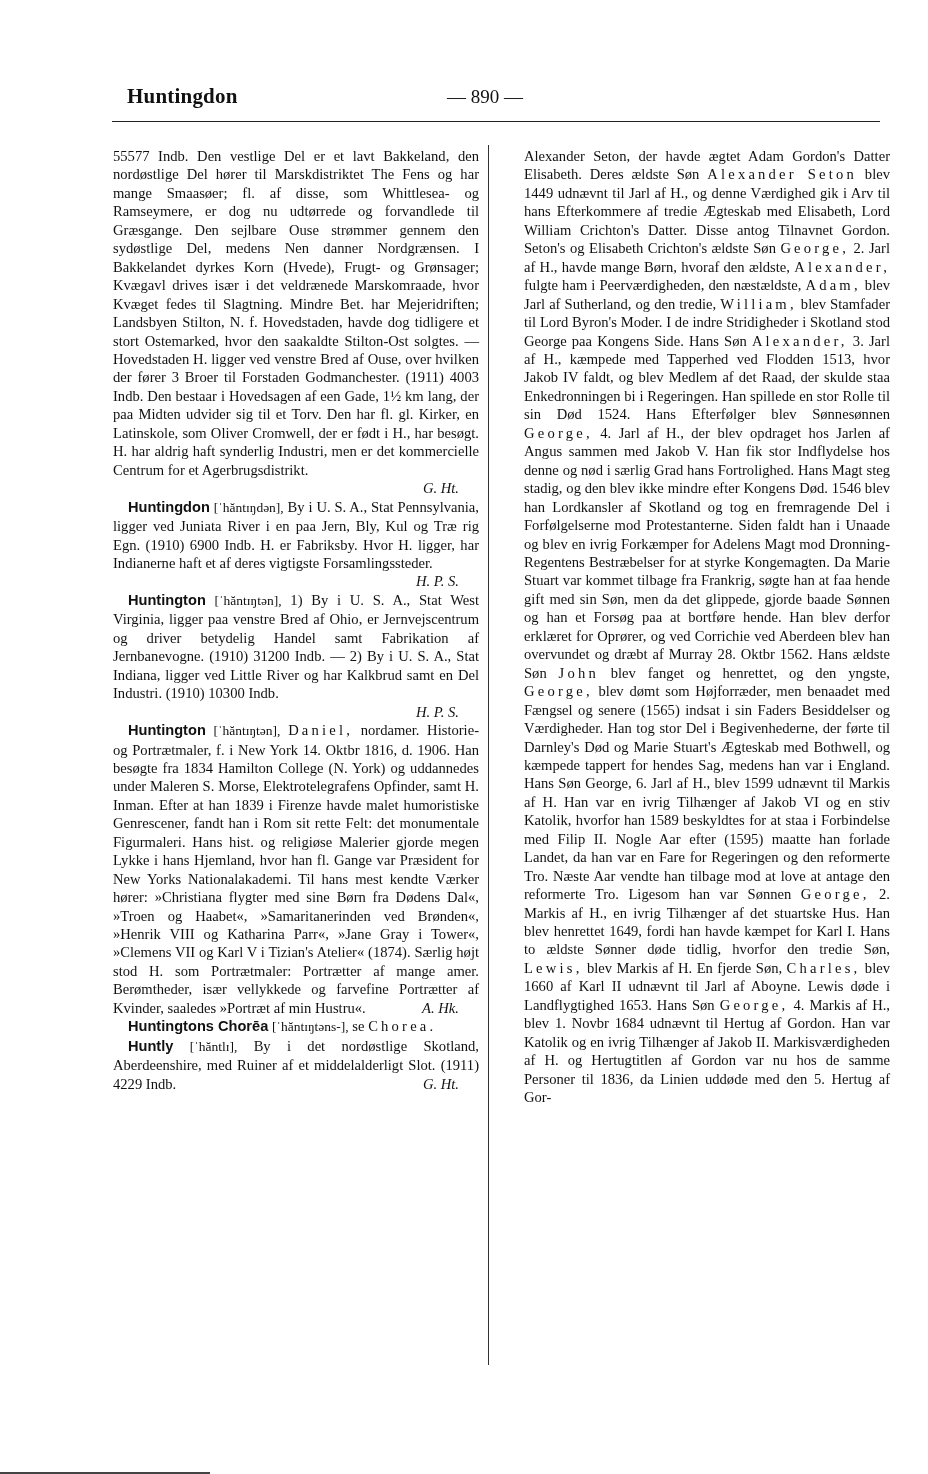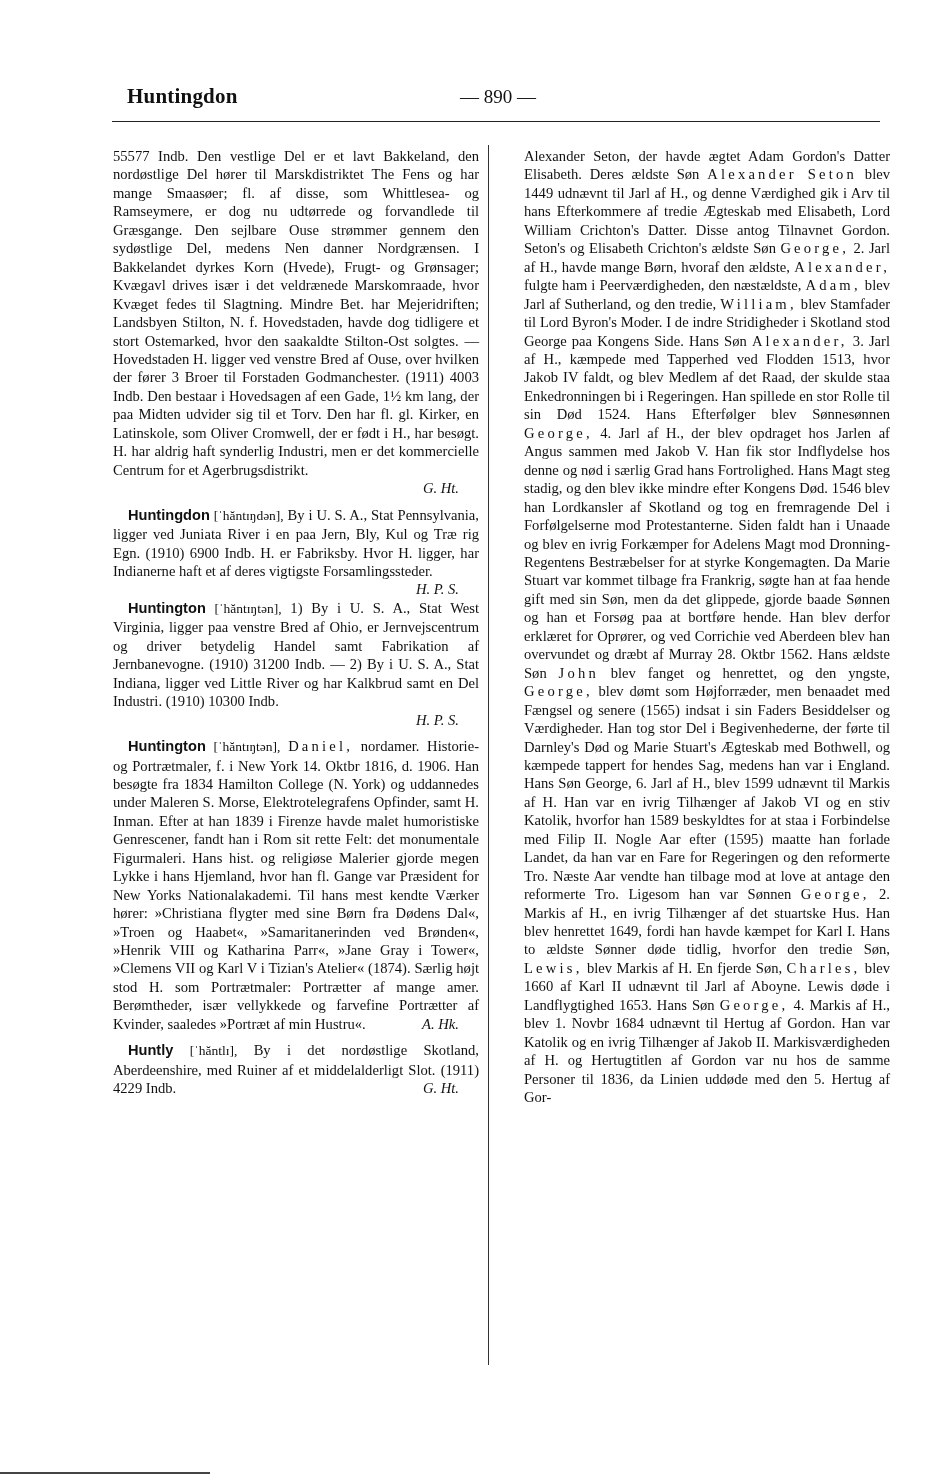--- a/index.html
+++ b/index.html
@@ -1,26 +1,26 @@
 <!DOCTYPE html>
 <html><head>
 <meta charset="utf-8">
 <style>
   html, body { margin: 0; padding: 0; background: #ffffff; }
   body { width: 928px; height: 1474px; position: relative; overflow: hidden; color: #111; font-family: "Liberation Serif", "DejaVu Serif", serif; }
   .header { position: absolute; left: 127px; top: 82px; width: 753px; height: 34px; }
   .head-word { position: absolute; left: 0; top: 2px; font-size: 21px; font-weight: bold; letter-spacing: 0.2px; }
-  .page-num { position: absolute; left: 320px; top: 4px; font-size: 19px; margin-left: 13px; }
+  .page-num { position: absolute; left: 320px; top: 4px; font-size: 19px; }
   .head-rule { position: absolute; left: 112px; top: 121px; width: 768px; height: 0; border-top: 1.5px solid #222; }
   .col { position: absolute; top: 147px; font-size: 14.6px; line-height: 18.45px; text-align: justify; hyphens: none; }
   .col-left { left: 113px; width: 366px; }
   .col-right { left: 524px; width: 366px; }
   .col-divider { position: absolute; left: 488px; top: 145px; width: 0; height: 1220px; border-left: 1px solid #333; }
   .para { margin: 0; }
-  .para.indent { text-indent: 15px; margin-top: 8px; }
+  .para.indent { text-indent: 15px; }
   .lemma { font-weight: bold; font-family: "Liberation Sans", "DejaVu Sans", sans-serif; font-size: 14.6px; }
   .pron { font-size: 13.5px; }
   .spaced { letter-spacing: 3.2px; }
   .sig { display: block; text-align: right; font-style: italic; padding-right: 20px; }
   .sig-inline { float: right; font-style: italic; padding-right: 20px; }
   .bottom-rule { position: absolute; left: 0; top: 1472px; width: 210px; height: 2px; background: #444; }
 </style>
 </head>
 <body>
 
@@ -48,20 +48,26 @@
     <span class="pron">[ˈhăntɪŋtən],</span>
     <span>1) By i U. S. A., Stat West Virginia, ligger paa venstre Bred af Ohio, er Jernvejscentrum og driver betydelig Handel samt Fabrikation af Jernbanevogne. (1910) 31200 Indb. — 2) By i U. S. A., Stat Indiana, ligger ved Little River og har Kalkbrud samt en Del Industri. (1910) 10300 Indb.</span>
     <span class="sig">H. P. S.</span>
   </p>
   <p class="para indent">
     <span class="lemma">Huntington</span>
     <span class="pron">[ˈhăntɪŋtən],</span>
     <span class="spaced">Daniel,</span>
     <span>nordamer. Historie- og Portrætmaler, f. i New York 14. Oktbr 1816, d. 1906. Han besøgte fra 1834 Hamilton College (N. York) og uddannedes under Maleren S. Morse, Elektrotelegrafens Opfinder, samt H. Inman. Efter at han 1839 i Firenze havde malet humoristiske Genrescener, fandt han i Rom sit rette Felt: det monumentale Figurmaleri. Hans hist. og religiøse Malerier gjorde megen Lykke i hans Hjemland, hvor han fl. Gange var Præsident for New Yorks Nationalakademi. Til hans mest kendte Værker hører: »Christiana flygter med sine Børn fra Dødens Dal«, »Troen og Haabet«, »Samaritanerinden ved Brønden«, »Henrik VIII og Katharina Parr«, »Jane Gray i Tower«, »Clemens VII og Karl V i Tizian's Atelier« (1874). Særlig højt stod H. som Portrætmaler: Portrætter af mange amer. Berømtheder, især vellykkede og farvefine Portrætter af Kvinder, saaledes »Portræt af min Hustru«.</span>
     <span class="sig-inline">A. Hk.</span>
+  </p>
+  <p class="para indent" style="clear:both">
+    <span class="lemma">Huntingtons Chorēa</span>
+    <span class="pron">[ˈhăntɪŋtəns-],</span>
+    <span>se</span>
+    <span class="spaced">Chorea.</span>
   </p>
   <p class="para indent">
     <span class="lemma">Huntly</span>
     <span class="pron">[ˈhăntlɪ],</span>
     <span>By i det nordøstlige Skotland, Aberdeenshire, med Ruiner af et middelalderligt Slot. (1911) 4229 Indb.</span>
     <span class="sig-inline">G. Ht.</span>
   </p>
 </div>
 
 <div class="col col-right">

